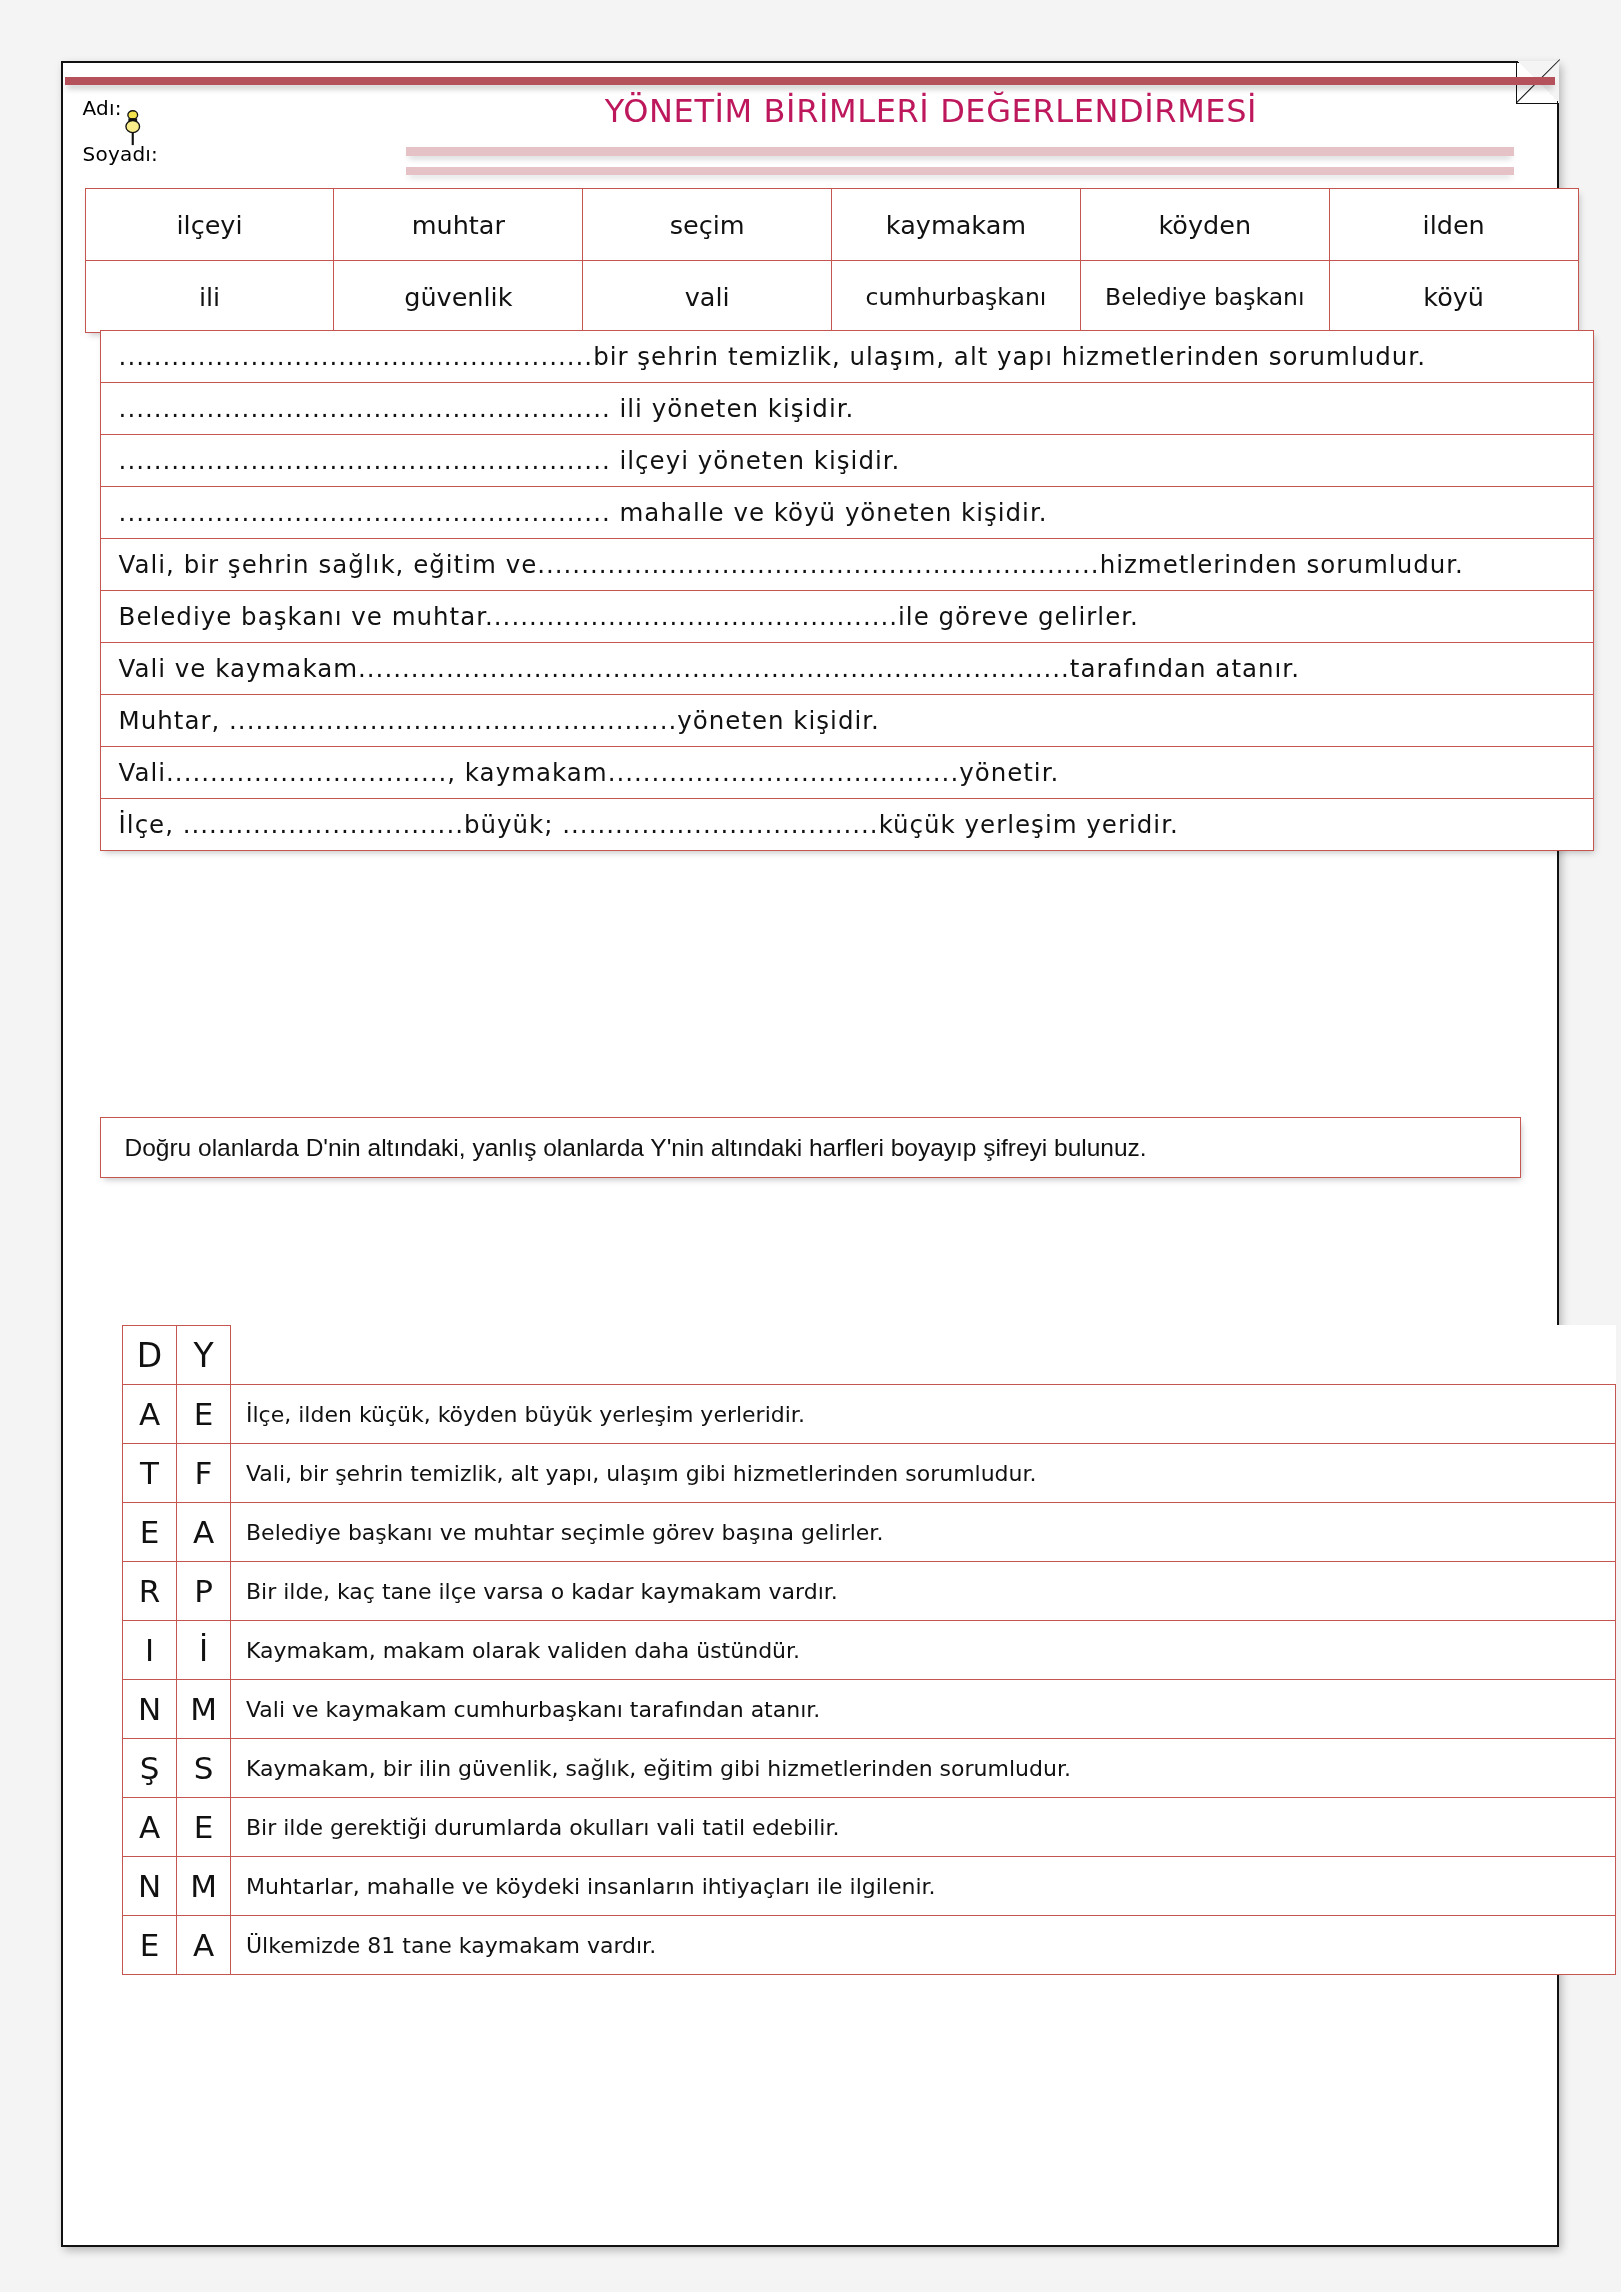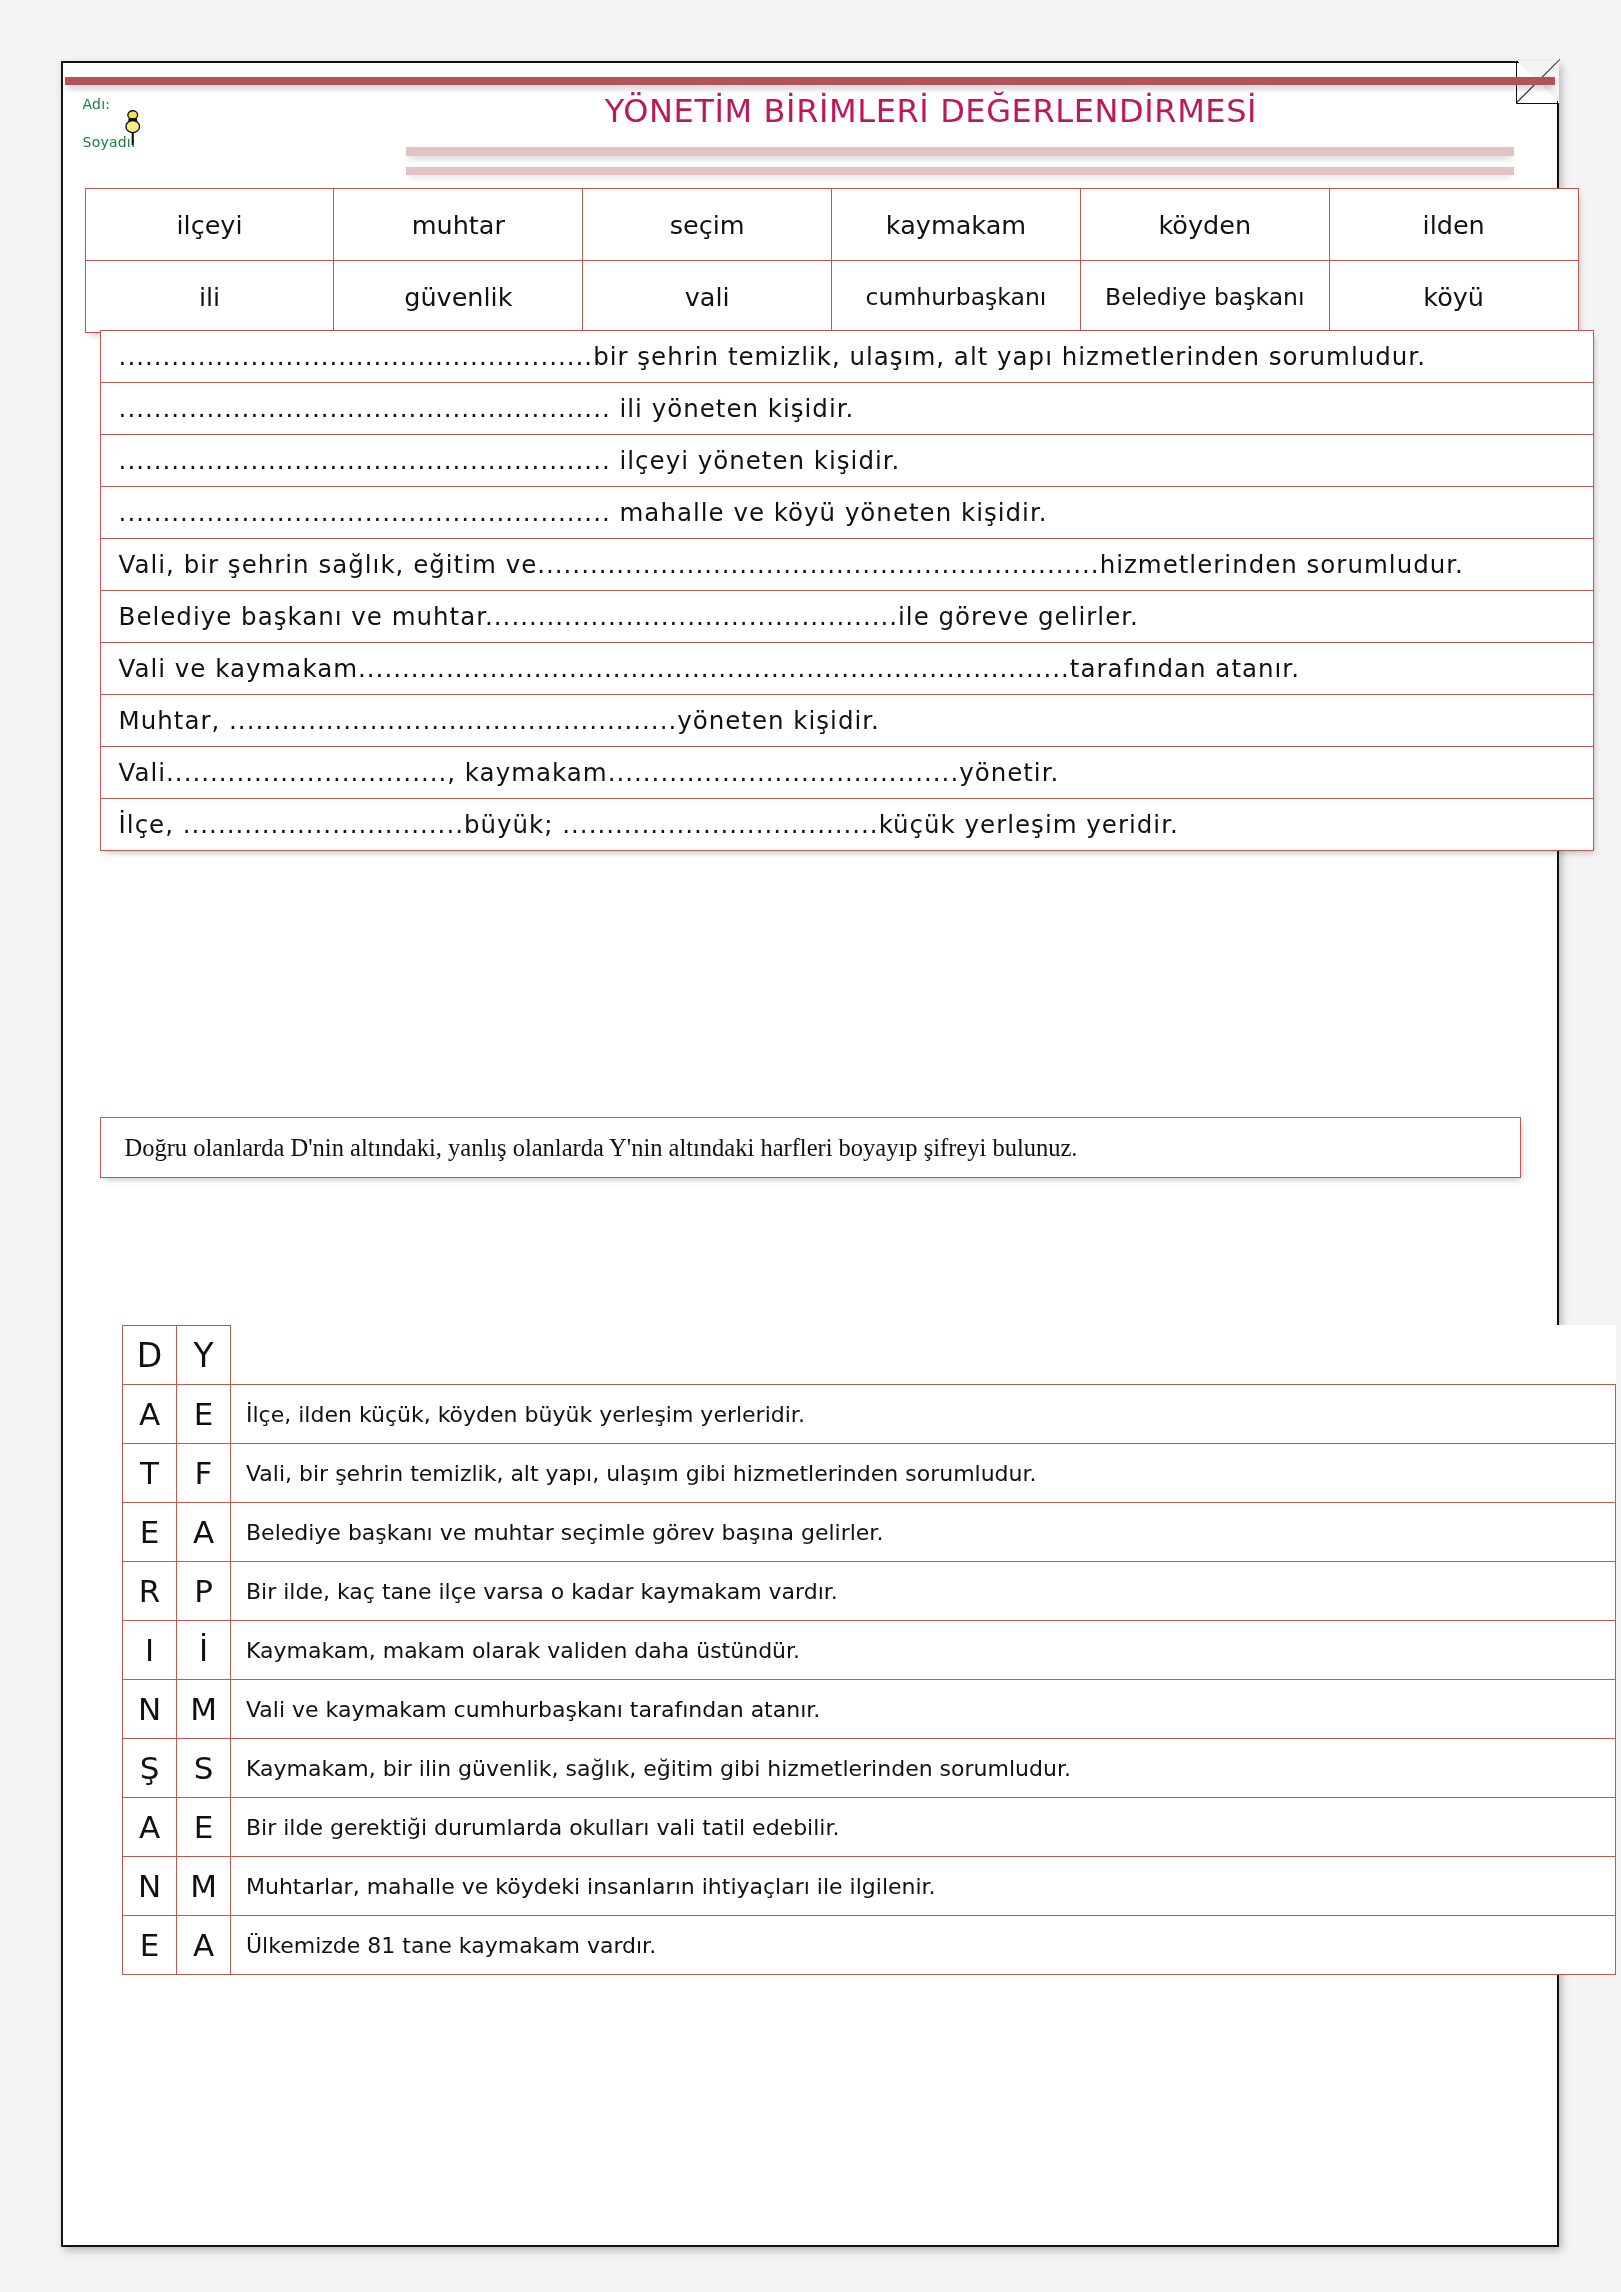--- a/index.html
+++ b/index.html
@@ -58,22 +58,22 @@
     box-shadow: 0 4.9px 5.9px -2px rgba(0,0,0,.30);
   }
   
   .name-block {
     position: absolute;
     left: 19.6px; top: 33px;
     width: 274px;
   }
   .name-line {
     font-family: "DejaVu Sans", sans-serif;
-    font-size: 14px;
-    color: #15803d;
+    font-size: 20px;
+    color: #000000;
     letter-spacing: 0.2px;
     margin-bottom: 21.6px;
     white-space: nowrap;
   }
   
   .title {
     position: absolute;
     left: 265px; top: 29px;
     width: 1206px;
     text-align: center;
@@ -145,21 +145,21 @@
     left: 37px; top: 1054px;
     width: 1421px;
     border: 1.5px solid #c4564f;
     background: #fff;
     height: 61px;
     display: flex;
     align-items: center;
     padding: 0 23.5px;
     font-size: 24.5px;
     color: #111;
-    font-family: Liberation Serif, serif;
+    font-family: Liberation Sans, sans-serif;
     white-space: nowrap;
     box-shadow: 2px 3.9px 6.9px -2px rgba(0,0,0,.25);
   }
   
   .codeboxes {
     position: absolute;
     left: 457px; top: 1263px;
     display: flex;
     box-shadow: 2px 3.9px 6.9px -2px rgba(0,0,0,.25);
   }

